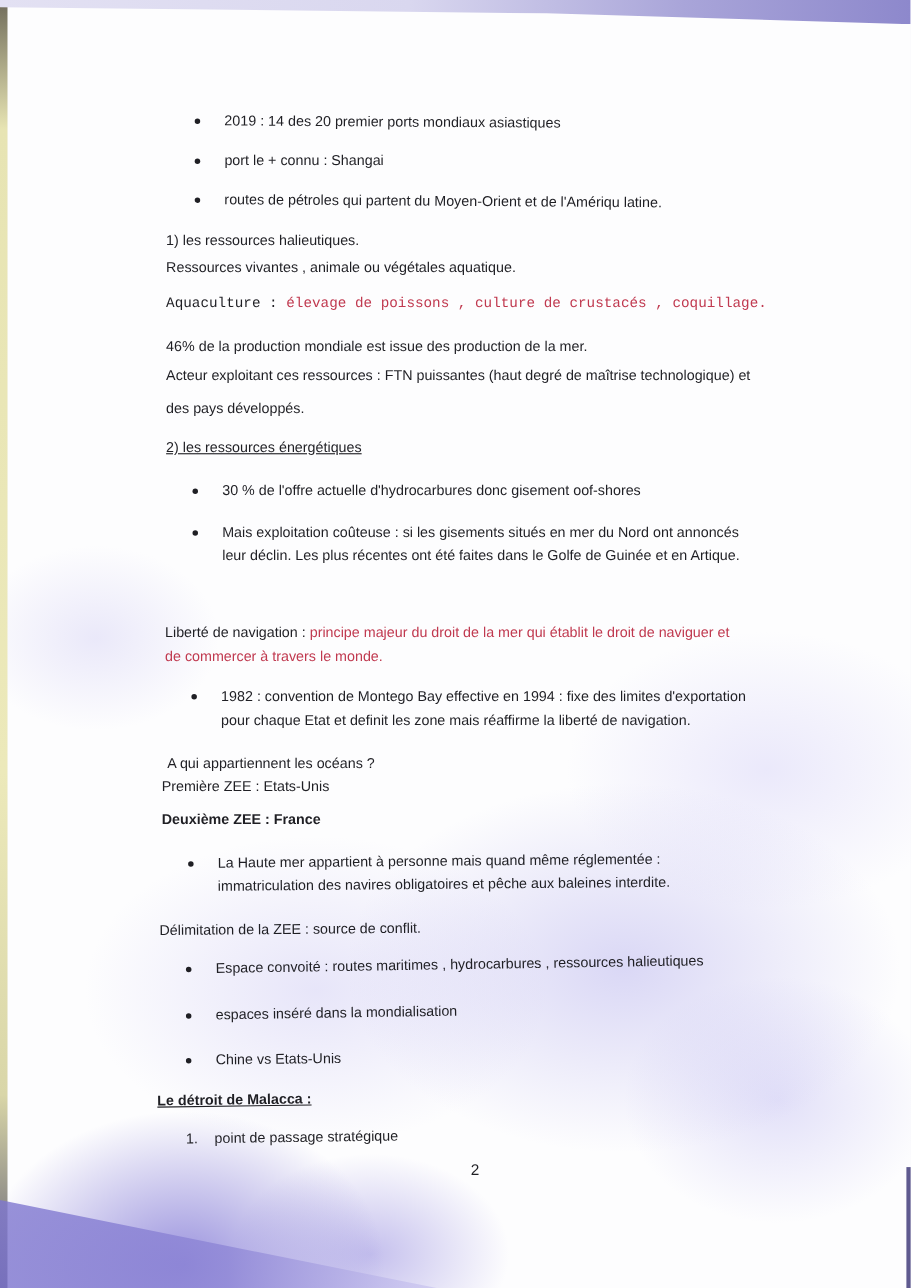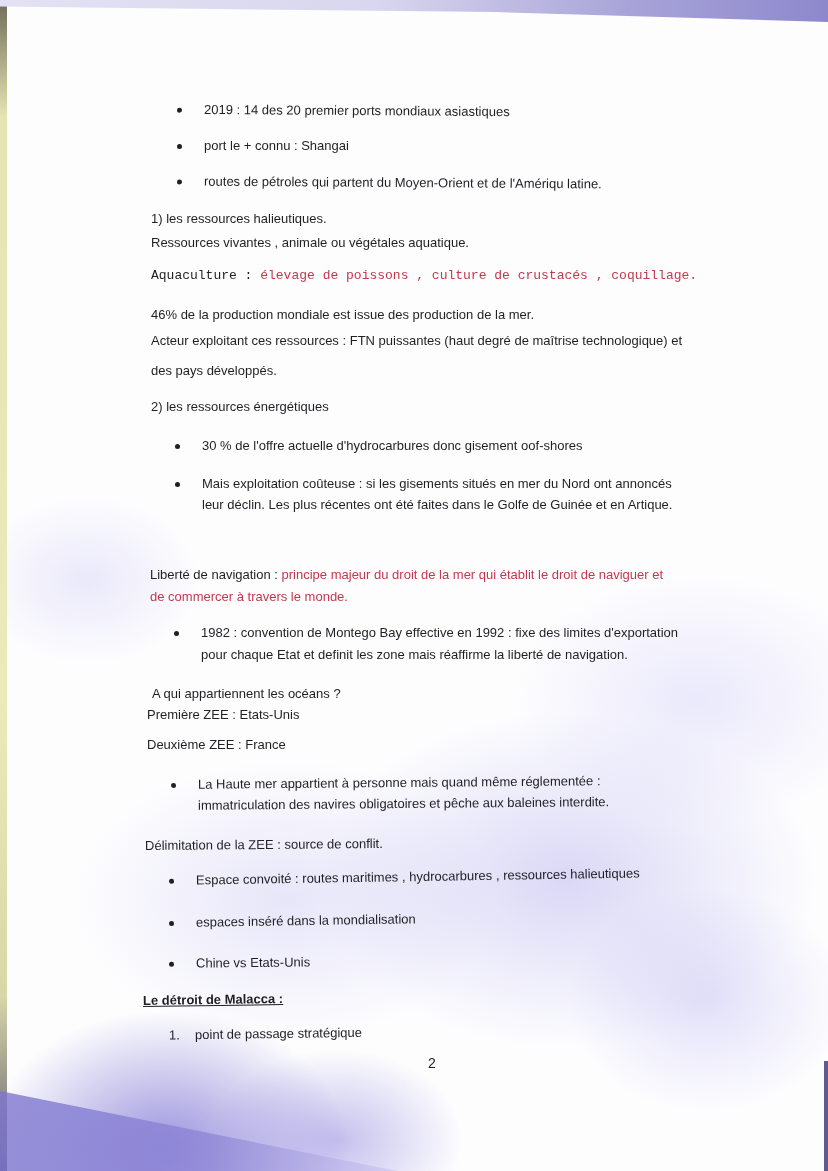--- a/index.html
+++ b/index.html
@@ -104,35 +104,35 @@
 
   <div class="line" style="left:151px; top:210px;">1) les ressources halieutiques.</div>
   <div class="line" style="left:151px; top:234px;">Ressources vivantes , animale ou végétales aquatique.</div>
   <div class="line" style="left:151px; top:267px;font-family:Liberation Mono, monospace;">
     <span>Aquaculture : </span><span class="red">élevage de poissons , culture de crustacés , coquillage.</span>
   </div>
   <div class="line" style="left:151px; top:306px;">46% de la production mondiale est issue des production de la mer.</div>
   <div class="line" style="left:151px; top:332px;">Acteur exploitant ces ressources : FTN puissantes (haut degré de maîtrise technologique) et</div>
   <div class="line" style="left:151px; top:362px;">des pays développés.</div>
 
-  <div class="line" style="left:151px; top:398px;">2) les ressources énergétiques</div>
+  <div class="line" style="left:151px; top:398px;text-decoration:underline;">2) les ressources énergétiques</div>
   <div class="line bullet" style="left:202px; top:437px;">30 % de l'offre actuelle d'hydrocarbures donc gisement oof-shores</div>
   <div class="line" style="left:202px; top:496px;">leur déclin. Les plus récentes ont été faites dans le Golfe de Guinée et en Artique.</div>
   <div class="line bullet" style="left:202px; top:475px;">Mais exploitation coûteuse : si les gisements situés en mer du Nord ont annoncés</div>
 
   <div class="line" style="left:150px; top:566px;">
     <span>Liberté de navigation : </span><span class="red">principe majeur du droit de la mer qui établit le droit de naviguer et</span>
   </div>
   <div class="line red" style="left:150px; top:588px;">de commercer à travers le monde.</div>
-  <div class="line bullet" style="left:201px; top:624px;">1982 : convention de Montego Bay effective en 1992 : fixe des limites d'exportation</div>
+  <div class="line bullet" style="left:201px; top:624px;">1982 : convention de Montego Bay effective en 1994 : fixe des limites d'exportation</div>
   <div class="line" style="left:201px; top:646px;text-align:right;">pour chaque Etat et definit les zone mais réaffirme la liberté de navigation.</div>
 
   <div class="line" style="left:152px; top:685px;">A qui appartiennent les océans ?</div>
   <div class="line" style="left:147px; top:706px;">Première ZEE : Etats-Unis</div>
-  <div class="line" style="left:147px; top:736px;">Deuxième ZEE : France</div>
+  <div class="line" style="left:147px; top:736px;font-weight:bold;">Deuxième ZEE : France</div>
   <div class="line bullet" style="left:198px; top:774px; transform:rotate(-0.5deg);">La Haute mer appartient à personne mais quand même réglementée :</div>
   <div class="line" style="left:198px; top:795px; transform:rotate(-0.5deg);">immatriculation des navires obligatoires et pêche aux baleines interdite.</div>
   <div class="line" style="left:145px; top:836px; transform:rotate(-0.5deg);">Délimitation de la ZEE : source de conflit.</div>
   <div class="line bullet" style="left:196px; top:868px; transform:rotate(-0.9deg);">Espace convoité : routes maritimes , hydrocarbures , ressources halieutiques</div>
   <div class="line bullet" style="left:196px; top:912px; transform:rotate(-0.9deg);">espaces inséré dans la mondialisation</div>
   <div class="line bullet" style="left:196px; top:954px; transform:rotate(-0.6deg);">Chine vs Etats-Unis</div>
 
   <div class="line underline" style="left:143px; top:991px; transform:rotate(-0.8deg);">Le détroit de Malacca :</div>
   <div class="line" style="left:195px; top:1025px; transform:rotate(-0.8deg);">
     <span class="num">1.</span>

